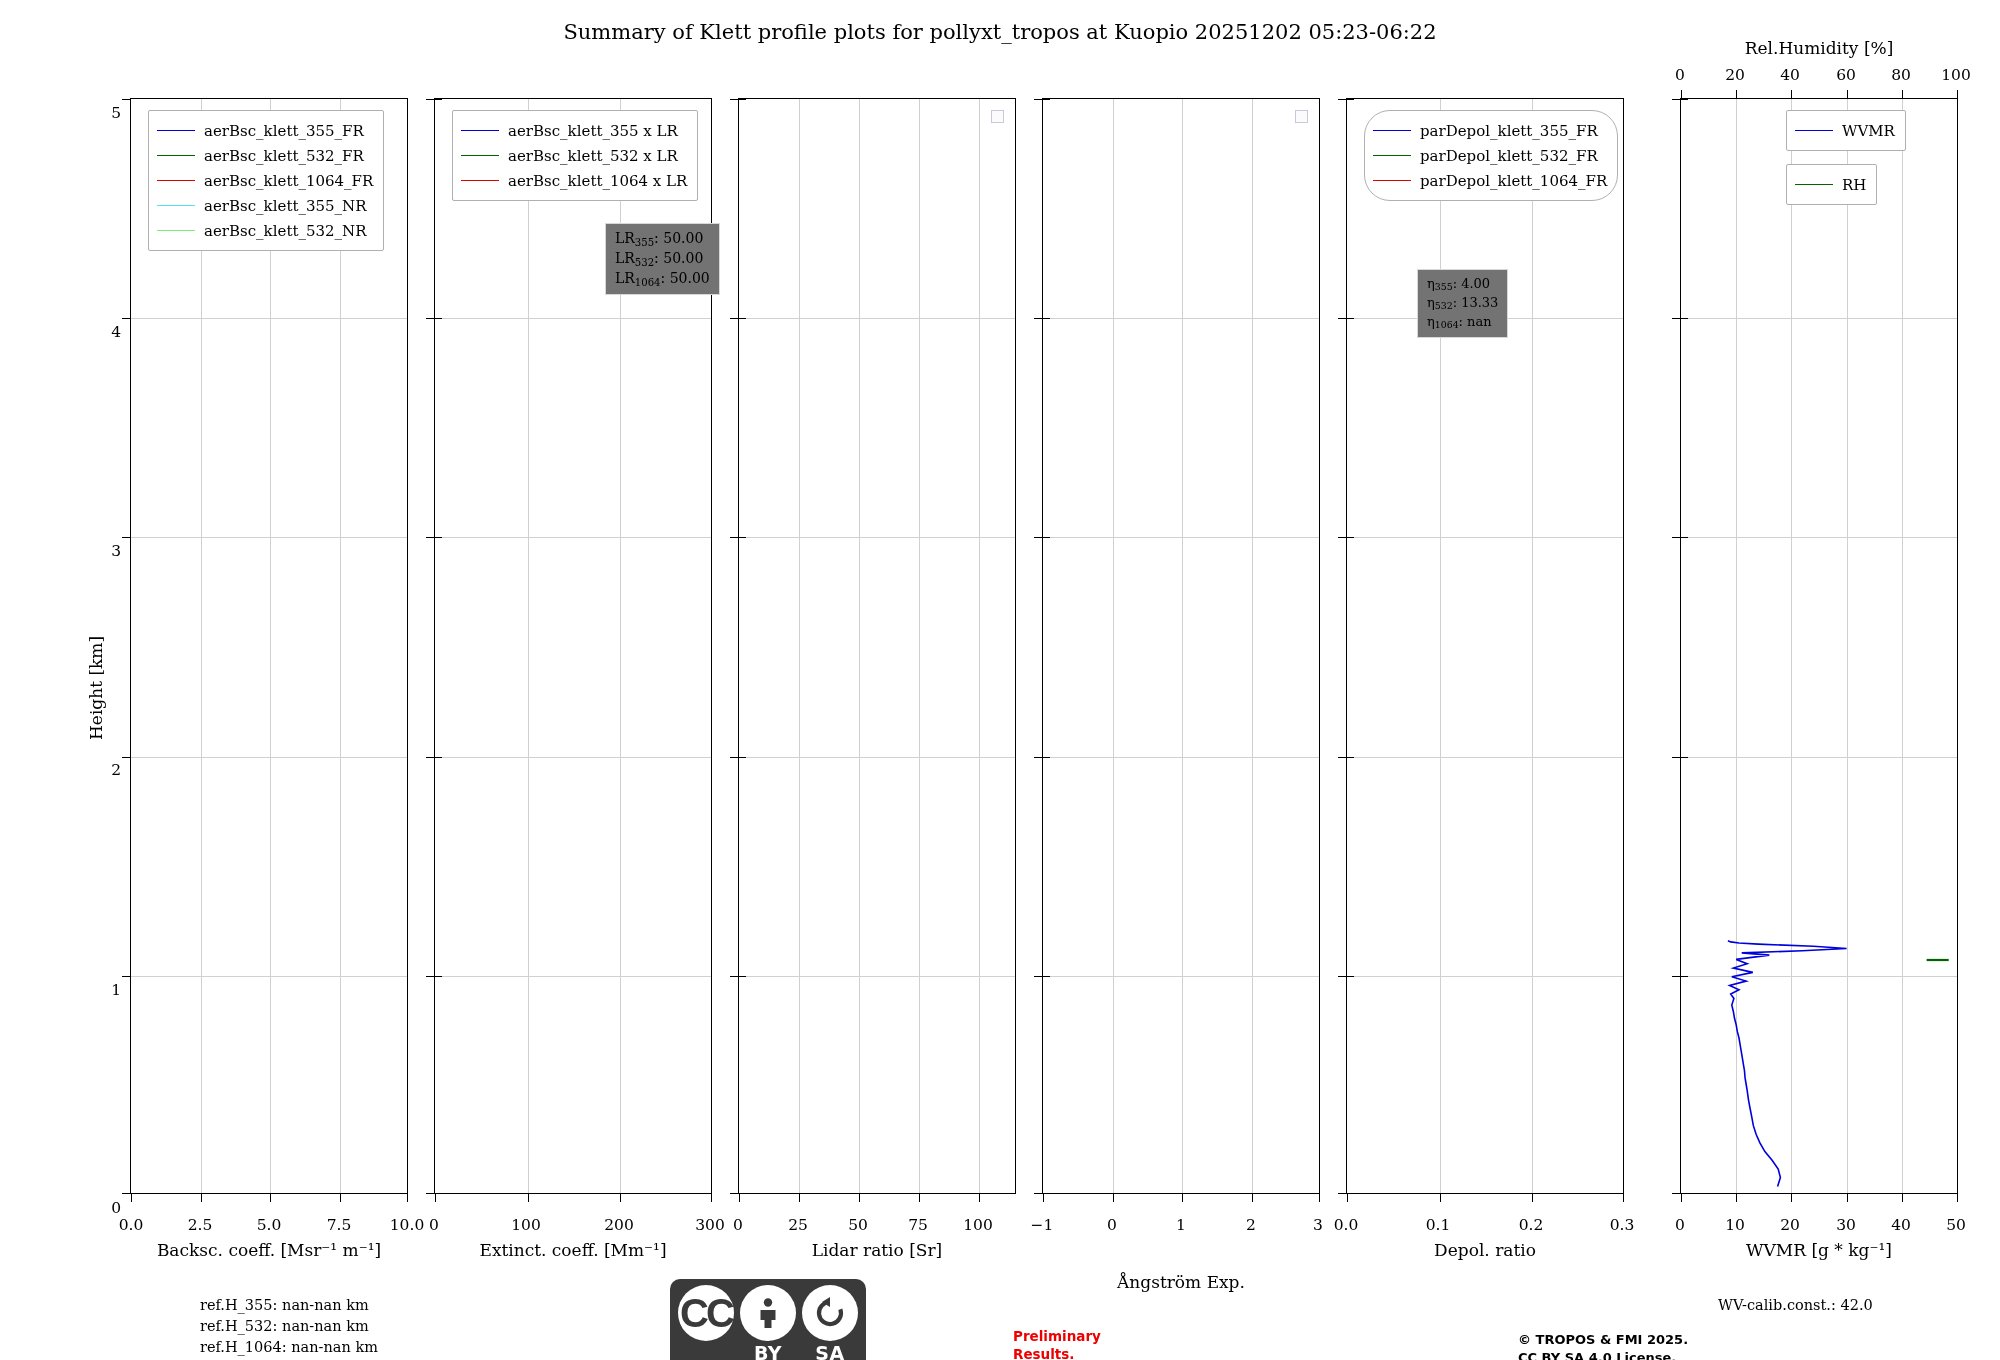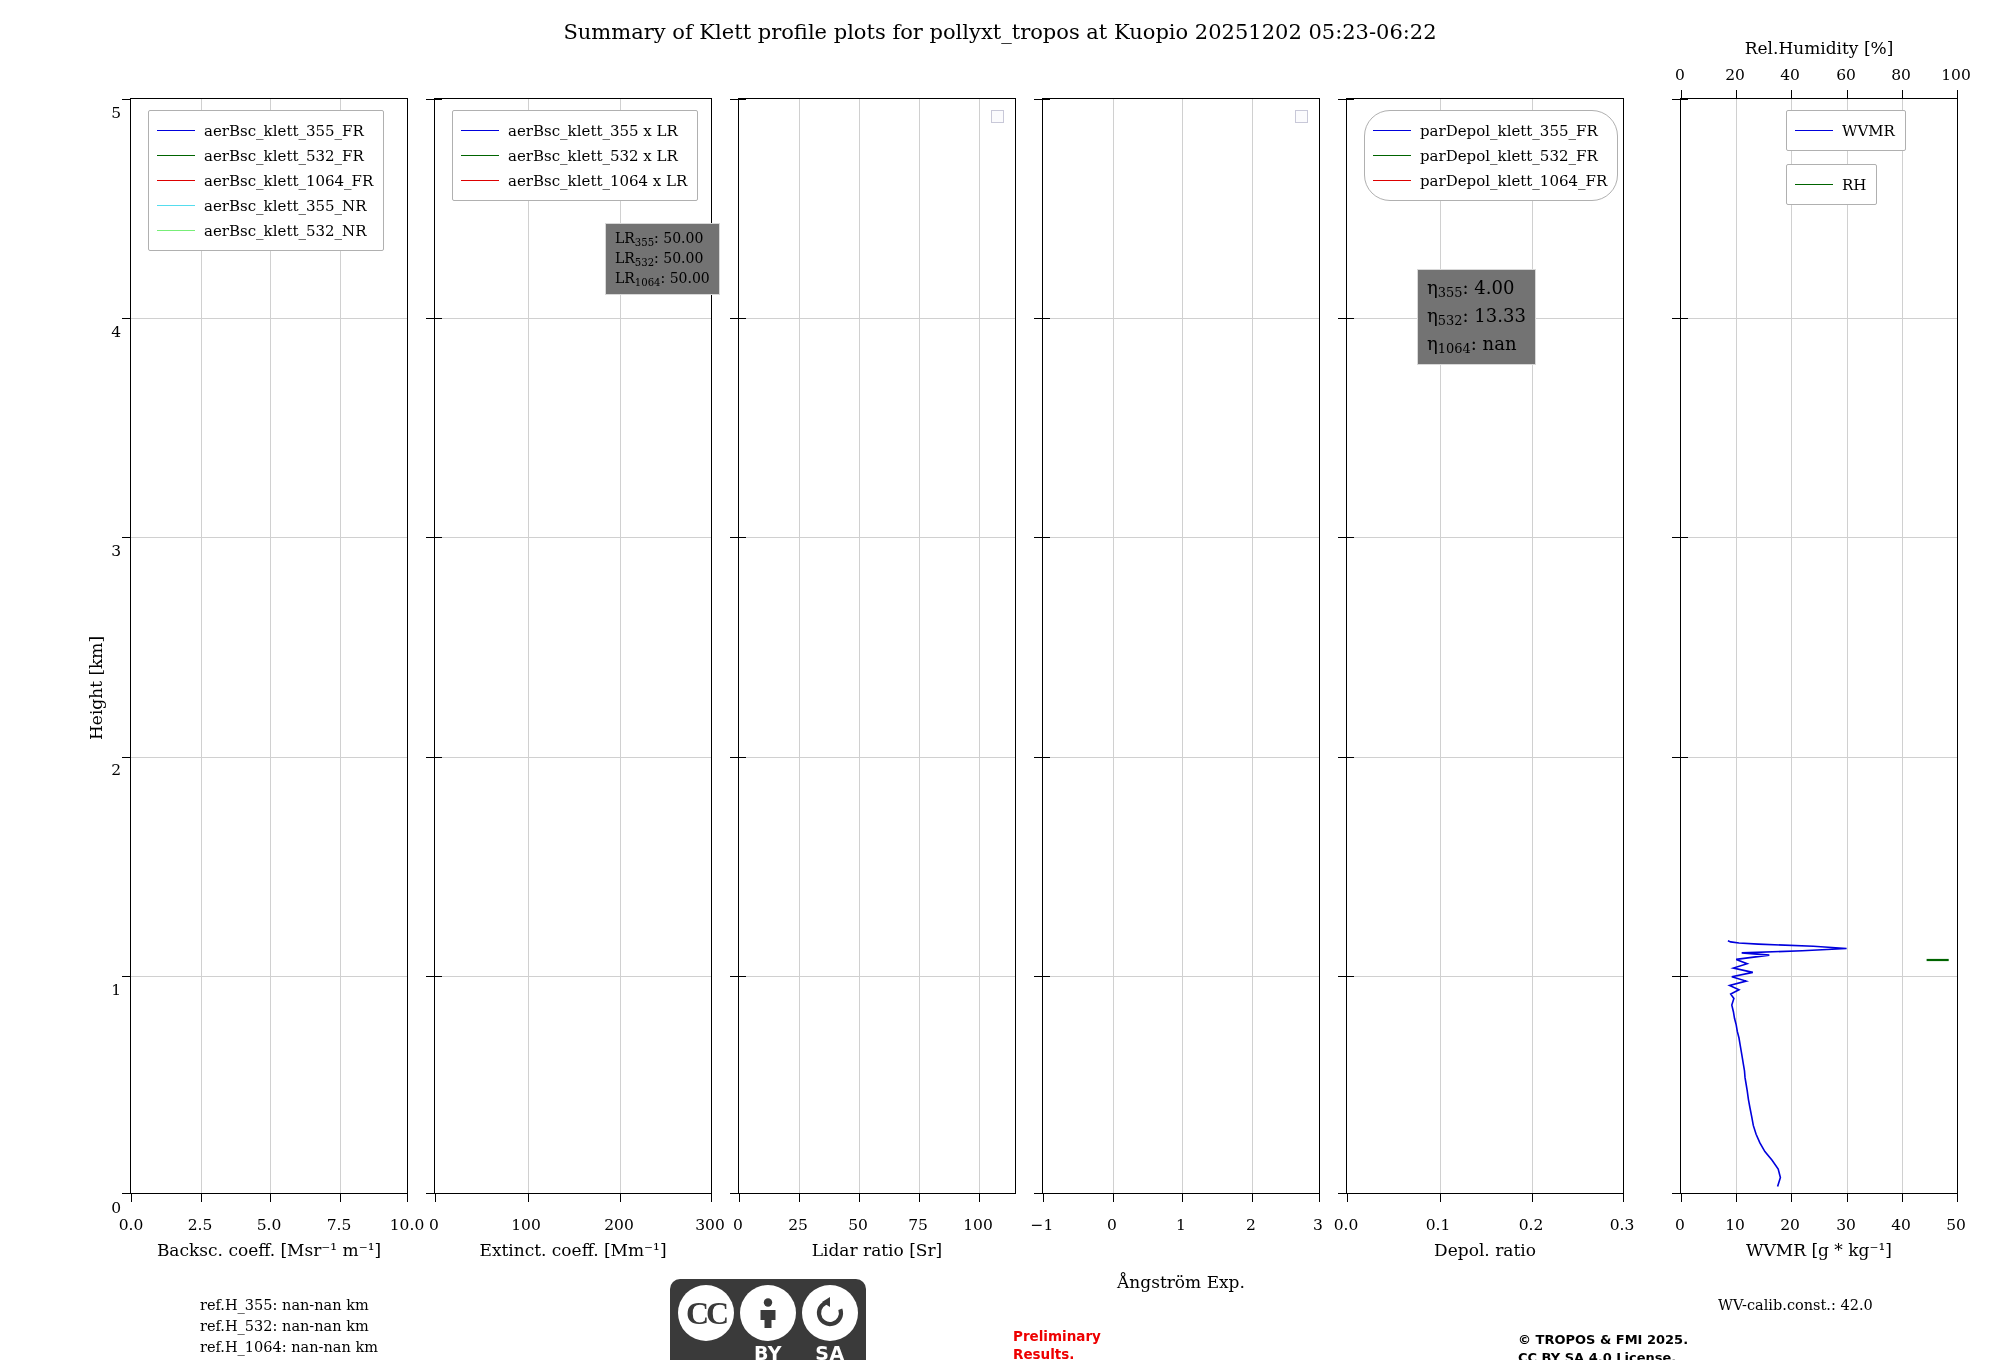--- a/index.html
+++ b/index.html
@@ -117,21 +117,21 @@
   .infobox {
     position: absolute;
     background: #737373;
     border: 1px solid #d8d8d8;
     padding: 5px 9px;
     font-size: 14px;
     line-height: 1.35;
     white-space: nowrap;
   }
   .infobox.eta {
-    font-size: 18px;
+    font-size: 13px;
     line-height: 1.45;
   }
   .sub {
     font-size: 0.72em;
     vertical-align: -0.25em;
   }
   .footnote {
     position: absolute;
     font-size: 14.5px;
     line-height: 1.45;
@@ -182,23 +182,23 @@
     font-weight: bold;
   }
   .cc-caption {
     font-size: 19px;
     font-weight: bold;
     font-family: "DejaVu Sans", sans-serif;
     margin-top: 1px;
     letter-spacing: 0.5px;
   }
   .cc-logo-text {
-    font-family: Liberation Serif, serif;
+    font-family: Liberation Sans, sans-serif;
     font-weight: bold;
-    font-size: 32px;
+    font-size: 40px;
     color: #ffffff;
     letter-spacing: -3px;
   }
   .rh-top-title {
     position: absolute;
     font-size: 17px;
     text-align: center;
     white-space: nowrap;
   }
   .xtick-label-top {

